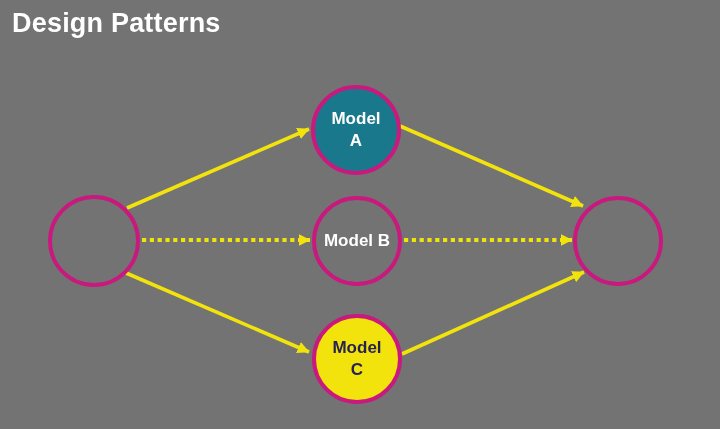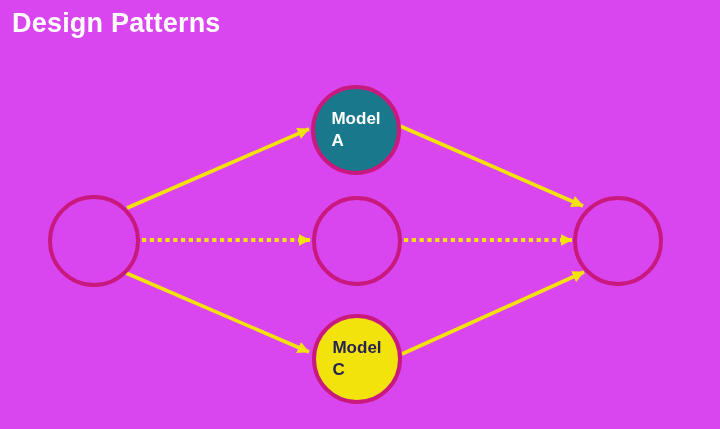--- a/index.html
+++ b/index.html
@@ -8,21 +8,21 @@
     width: 720px;
     height: 429px;
     overflow: hidden;
     background: #262254;
     font-family: "Liberation Sans", sans-serif;
   }
   .slide {
     position: relative;
     width: 720px;
     height: 429px;
-    background: #d946ef;
+    background: #737373;
   }
   .slide-title {
     position: absolute;
     left: 12px;
     top: 8px;
     margin: 0;
     font-size: 27px;
     font-weight: 700;
     color: #ffffff;
     letter-spacing: 0.2px;
@@ -39,20 +39,21 @@
   }
   .diagram-svg {
     position: absolute;
     left: 0;
     top: 0;
     width: 720px;
     height: 429px;
   }
   .node-label {
     position: absolute;
+    text-align: center;
     font-size: 17px;
     font-weight: 600;
     color: #ffffff;
     line-height: 1.32;
     transform: translate(-50%, -50%);
     white-space: nowrap;
   }
   .node-label span { display: block; }
   .node-label.dark { color: #262254; }
   #label-model-a { left: 356px; top: 130px; }
@@ -84,18 +85,21 @@
     <circle cx="356" cy="130" r="43" fill="#19788C" stroke="#C9197E" stroke-width="4"></circle>
     <circle cx="357" cy="241" r="43" fill="none" stroke="#C9197E" stroke-width="4"></circle>
     <circle cx="357" cy="359" r="43" fill="#F3E30C" stroke="#C9197E" stroke-width="4"></circle>
     <circle cx="618" cy="241" r="43" fill="none" stroke="#C9197E" stroke-width="4"></circle>
   </svg>
 
   <div id="label-model-a" class="node-label">
     <span>Model</span>
     <span>A</span>
   </div>
+  <div id="label-model-b" class="node-label">
+    <span>Model B</span>
+  </div>
   <div id="label-model-c" class="node-label dark">
     <span>Model</span>
     <span>C</span>
   </div>
 
 </div>
 
 </body></html>

